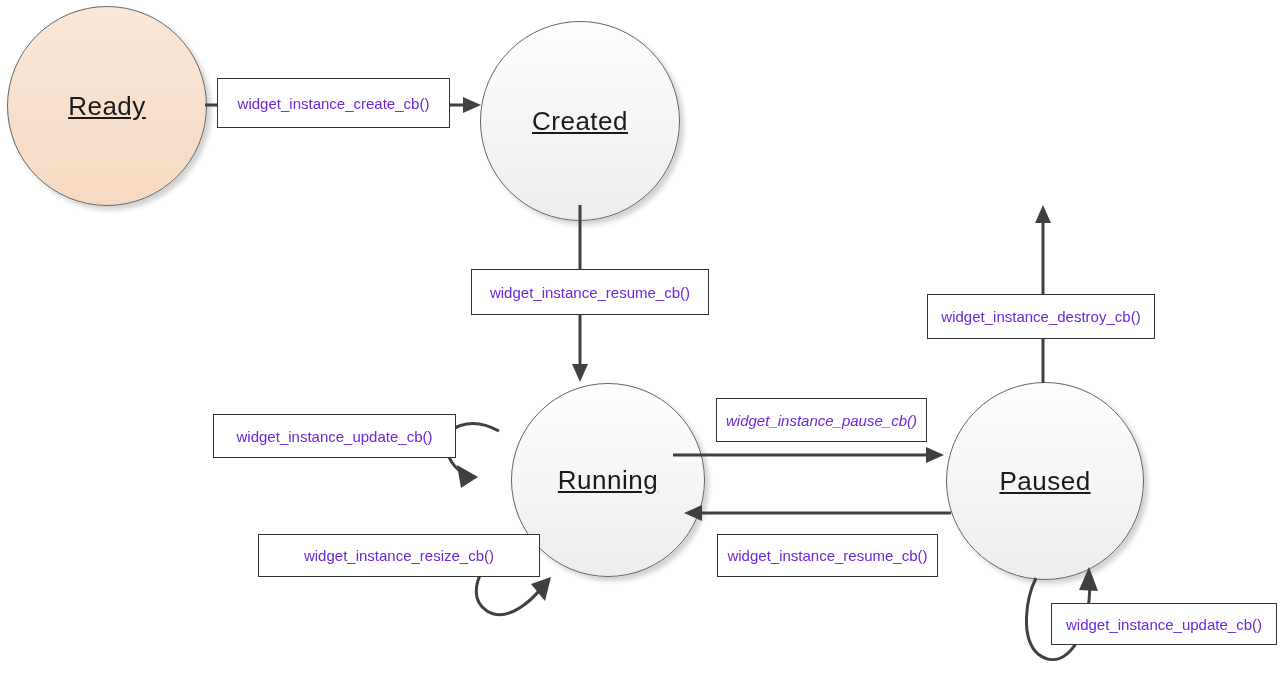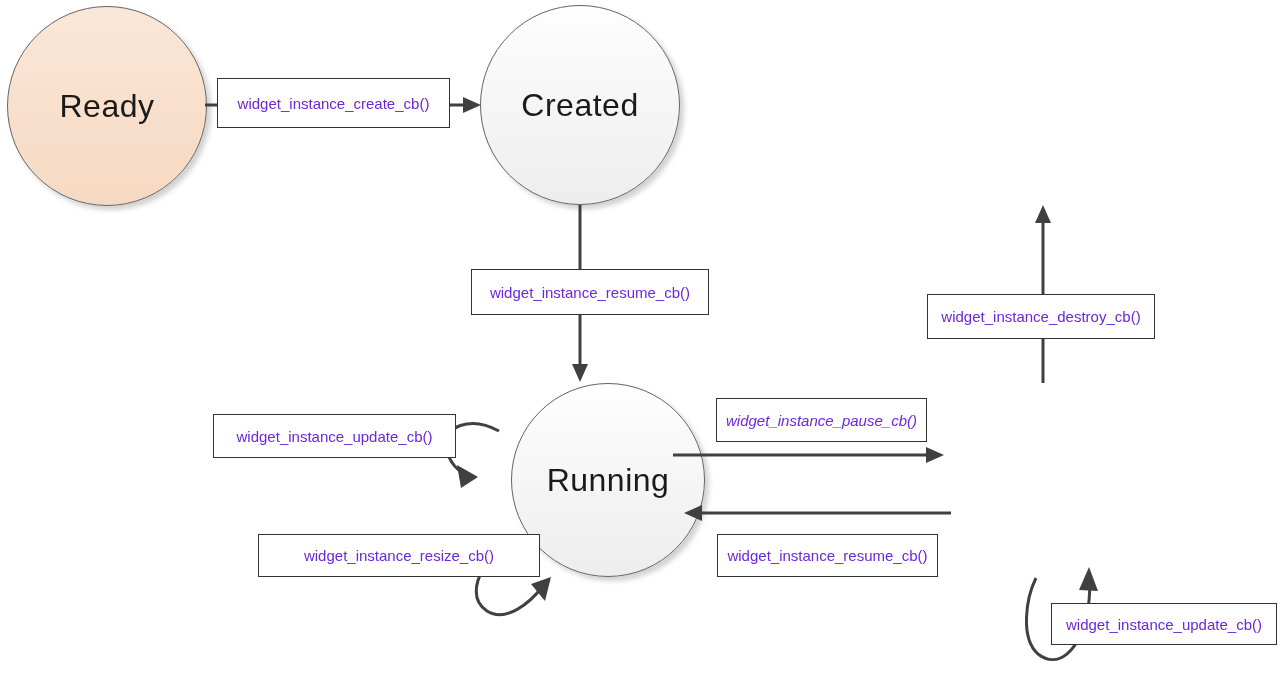--- a/index.html
+++ b/index.html
@@ -16,23 +16,24 @@
     border-radius: 50%;
     border: 1.5px solid #646464;
     box-shadow: 4px 4px 5px rgba(0,0,0,0.18);
     display: flex;
     align-items: center;
     justify-content: center;
     z-index: 1;
     box-sizing: border-box;
   }
   .state .state-label {
-    font-size: 32px;
+    font-size: 26px;
     color: #1a1a1a;
     letter-spacing: 0.5px;
+    text-decoration: underline;
   }
   .arrow-layer {
     position: absolute;
     left: 0; top: 0;
     width: 1288px; height: 674px;
     z-index: 2;
     pointer-events: none;
   }
   .tbox {
     position: absolute;
@@ -50,29 +51,32 @@
 </style>
 </head>
 <body>
 
 <div class="canvas">
 
   <div class="state" style="left: 7px; top: 6px; width: 200px; height: 200px; background: linear-gradient(rgb(250, 231, 216), rgb(246, 217, 194));">
     <span class="state-label">Ready</span>
   </div>
 
-  <div class="state" style="left: 480px; top: 5px; width: 200px; height: 200px; background: linear-gradient(rgb(254, 254, 254), rgb(237, 237, 237));">
+  <div class="state" style="left: 480px; top: 21px; width: 200px; height: 200px; background: linear-gradient(rgb(254, 254, 254), rgb(237, 237, 237));">
     <span class="state-label">Created</span>
   </div>
 
 
   <div class="state" style="left: 511px; top: 383px; width: 194px; height: 194px; background: linear-gradient(rgb(254, 254, 254), rgb(237, 237, 237)); text-align: center;">
     <span class="state-label">Running</span>
   </div>
 
+  <div class="state" style="left: 946px; top: 382px; width: 198px; height: 198px; background: linear-gradient(rgb(254, 254, 254), rgb(237, 237, 237));">
+    <span class="state-label">Paused</span>
+  </div>
 
   <svg class="arrow-layer" viewBox="0 0 1288 674">
     <g stroke="#404040" stroke-width="3" fill="none">
 
       <path d="M205 105 H464"></path>
 
       <path d="M580 205 V365"></path>
 
       <path d="M673 455 H927"></path>
 

